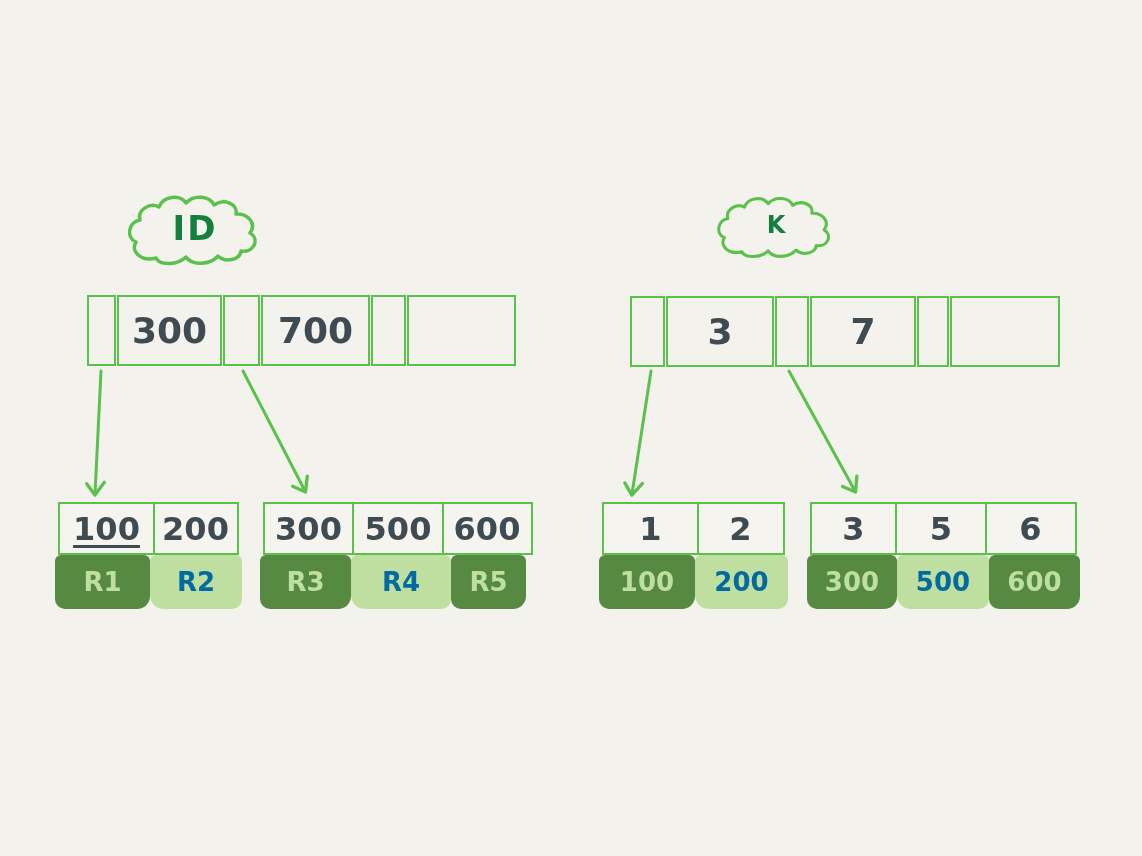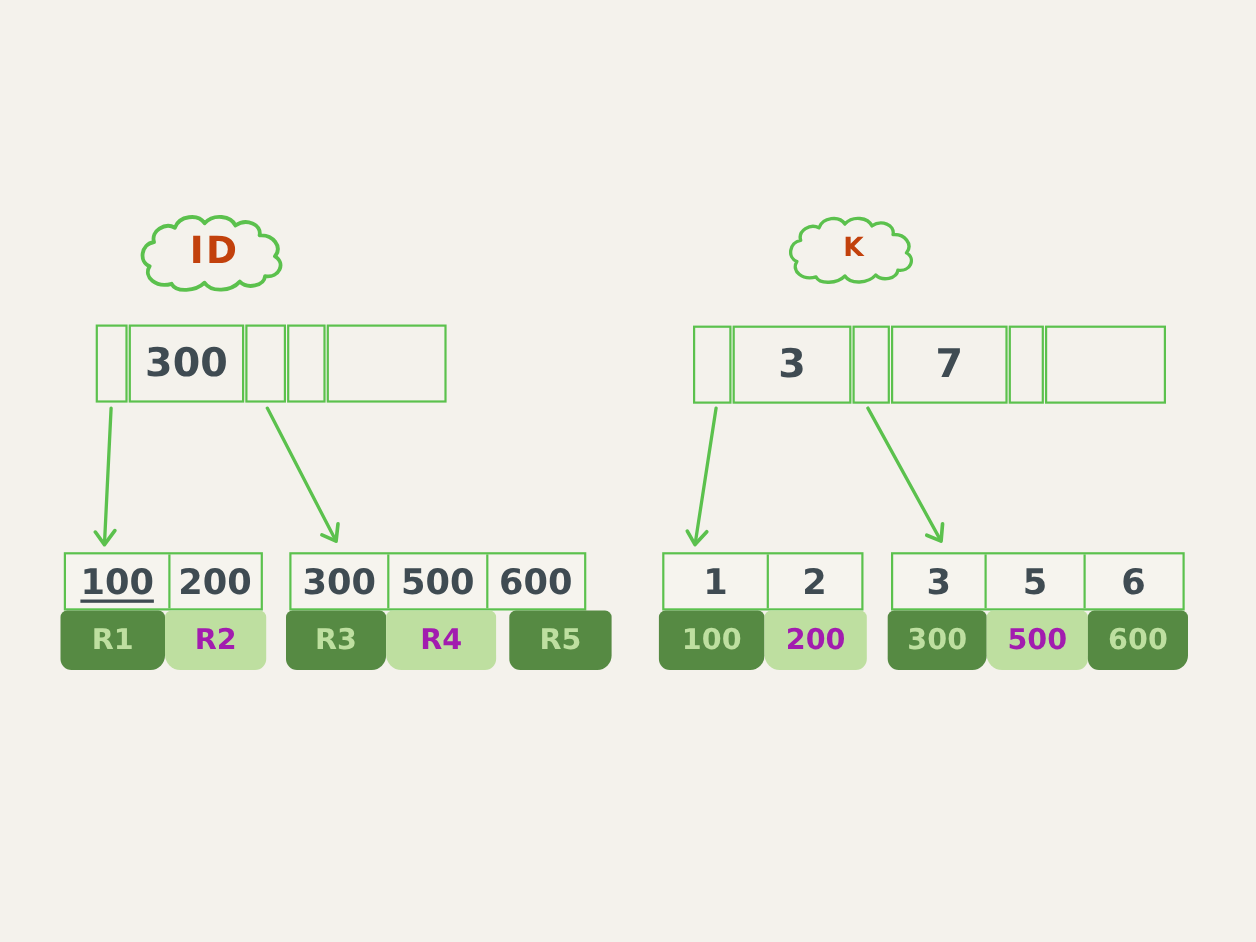--- a/index.html
+++ b/index.html
@@ -15,21 +15,21 @@
     overflow: hidden;
   }
   .cloud-wrap { position: absolute; }
   .cloud-wrap svg { display:block; }
   .cloud-label {
     position: absolute;
     top: 0; left: 0; right: 0; bottom: 8px;
     display: flex;
     align-items: center;
     justify-content: center;
-    color: #c2410c;
+    color: #15803d;
     font-weight: bold;
   }
   .cloud-label.big { font-size: 34px; letter-spacing: 2px; }
   .cloud-label.small { font-size: 24px; }
 
   .root-bar {
     position: absolute;
     display: flex;
     gap: 1px;
     height: 71px;
@@ -86,41 +86,42 @@
     font-size: 26px;
     font-weight: bold;
   }
   .value-cell.dark {
     background: #568a43;
     color: #bedfa0;
     border-radius: 6px 6px 13px 10px;
   }
   .value-cell.light {
     background: #bedfa0;
-    color: #a21caf;
+    color: #0369a1;
     border-radius: 6px 6px 10px 14px;
   }
   .arrows { position:absolute; left:0; top:0; width:1142px; height:856px; pointer-events:none; }
 </style>
 </head>
 <body>
 
 <div class="canvas">
 
   <div class="cloud-wrap" style="left:124px; top:192px; width:142px; height:80px;">
     <svg width="142" height="80" viewBox="0 0 142 80">
       <path d="M 32 66 C 18 70 6 60 12 50 C 2 46 4 30 16 28 C 13 18 26 10 35 15 C 39 4 56 2 62 11 C 70 2 86 4 90 13 C 100 6 114 12 112 22 C 124 21 133 32 126 41 C 136 47 130 61 117 59 C 116 68 101 71 94 64 C 86 73 68 74 62 65 C 54 73 36 74 32 66 Z" fill="none" stroke="#5bc14d" stroke-width="3.5" stroke-linejoin="round" stroke-linecap="round"></path>
     </svg>
     <div class="cloud-label big">ID</div>
   </div>
 
   <div class="root-bar" style="left:87px; top:295px;">
     <div class="root-cell" style="width:29px;"></div>
     <div class="root-cell" style="width:105px;">300</div>
     <div class="root-cell" style="width:37px;"></div>
+    <div class="root-cell" style="width:109px;">700</div>
     <div class="root-cell" style="width:35px;"></div>
     <div class="root-cell" style="width:109px;"></div>
   </div>
 
   <div class="leaf" style="left:58px; top:502px; width:181px;">
     <div class="key-row">
       <div class="key-cell underlined" style="width:93px;">
           <span>100</span>
         </div>
       <div class="key-cell" style="width:83px;">
@@ -141,21 +142,21 @@
       <div class="key-cell" style="width:90px;">
           <span>500</span>
         </div>
       <div class="key-cell" style="width:88px;">
           <span>600</span>
         </div>
     </div>
     <div class="value-row">
       <div class="value-cell dark" style="width:91px;">R3</div>
       <div class="value-cell light" style="width:100px;">R4</div>
-      <div class="value-cell dark" style="width:93px;margin-left:12px;">R5</div>
+      <div class="value-cell dark" style="width:75px;">R5</div>
     </div>
   </div>
 
   <div class="cloud-wrap" style="left:705px; top:194px; width:142px; height:70px;">
     <svg width="142" height="70" viewBox="0 0 142 80">
       <path d="M 32 66 C 18 70 6 60 12 50 C 2 46 4 30 16 28 C 13 18 26 10 35 15 C 39 4 56 2 62 11 C 70 2 86 4 90 13 C 100 6 114 12 112 22 C 124 21 133 32 126 41 C 136 47 130 61 117 59 C 116 68 101 71 94 64 C 86 73 68 74 62 65 C 54 73 36 74 32 66 Z" fill="none" stroke="#5bc14d" stroke-width="3.5" stroke-linejoin="round" stroke-linecap="round"></path>
     </svg>
     <div class="cloud-label small">K</div>
   </div>
 

